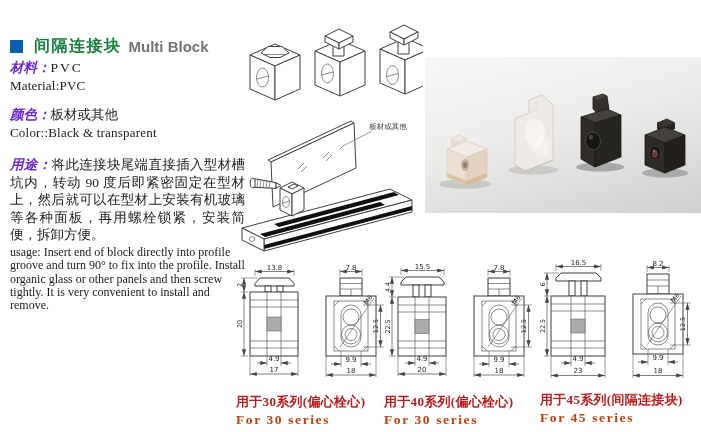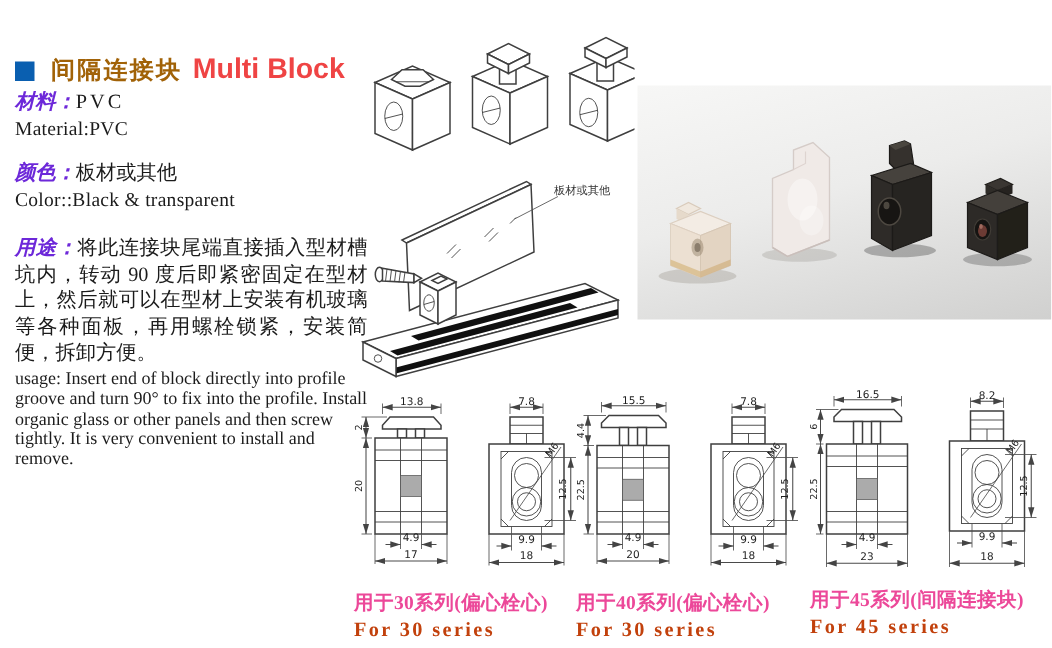--- a/index.html
+++ b/index.html
@@ -2,35 +2,35 @@
 <html><head>
 <meta charset="utf-8">
 <style>
   html,body{margin:0;padding:0;background:#fff;}
   .page{position:relative;width:701px;height:432px;background:#ffffff;overflow:hidden;
         font-family:"Liberation Serif",serif;color:#1b1b1b;}
   
   .hdr{position:absolute;left:10px;top:36px;display:flex;align-items:center;}
   .bullet{width:13px;height:13px;background:#0a5fb0;flex:0 0 auto;}
   .t-zh{font-family:"Liberation Sans",sans-serif;font-weight:bold;font-size:16px;
-        color:#a16207;letter-spacing:1.5px;margin-left:11px;}
-  .t-en{font-family:"Liberation Sans",sans-serif;font-weight:bold;font-size:19px;
-        color:#ef4444;margin-left:7px;}
+        color:#15803d;letter-spacing:1.5px;margin-left:11px;}
+  .t-en{font-family:"Liberation Sans",sans-serif;font-weight:bold;font-size:15px;
+        color:#737373;margin-left:7px;}
   
   .spec{position:absolute;left:10px;width:234px;font-size:13.5px;line-height:17px;}
   .lab{font-family:"Liberation Sans",sans-serif;font-weight:bold;color:#6d28d9;font-style:italic;}
   .pvc{letter-spacing:2px;}
   .en{font-size:13px;letter-spacing:.2px;}
   .para-zh{position:absolute;left:10px;width:235px;font-size:13.5px;line-height:17.5px;
            text-align:justify;}
   .para-en{position:absolute;left:10px;width:235px;font-size:12px;line-height:13.3px;}
   
   .fig{position:absolute;width:156px;}
   .views{display:flex;gap:2px;}
-  .cap-zh{font-weight:bold;font-size:13px;color:#ec4899;margin-top:5px;letter-spacing:.3px;white-space:nowrap;}
+  .cap-zh{font-weight:bold;font-size:13px;color:#b91c1c;margin-top:5px;letter-spacing:.3px;white-space:nowrap;}
   .cap-en{font-weight:bold;font-size:13.5px;color:#c2410c;letter-spacing:1.6px;margin-top:1px;}
   
   .photo{position:absolute;left:425px;top:57px;width:276px;height:156px;
          background:linear-gradient(165deg,#f7f7f6 0%,#ececeb 45%,#d0d0cf 100%);}
   
   svg .o{fill:#fff;stroke:#3f3f3f;stroke-width:1;}
   svg .t{fill:none;stroke:#3f3f3f;stroke-width:.6;}
   svg .e{fill:none;stroke:#4a4a4a;stroke-width:.55;}
   svg .d{fill:none;stroke:#4a4a4a;stroke-width:.7;}
   svg .dt{font:7px "DejaVu Sans",sans-serif;fill:#1e1e1e;text-anchor:middle;}

